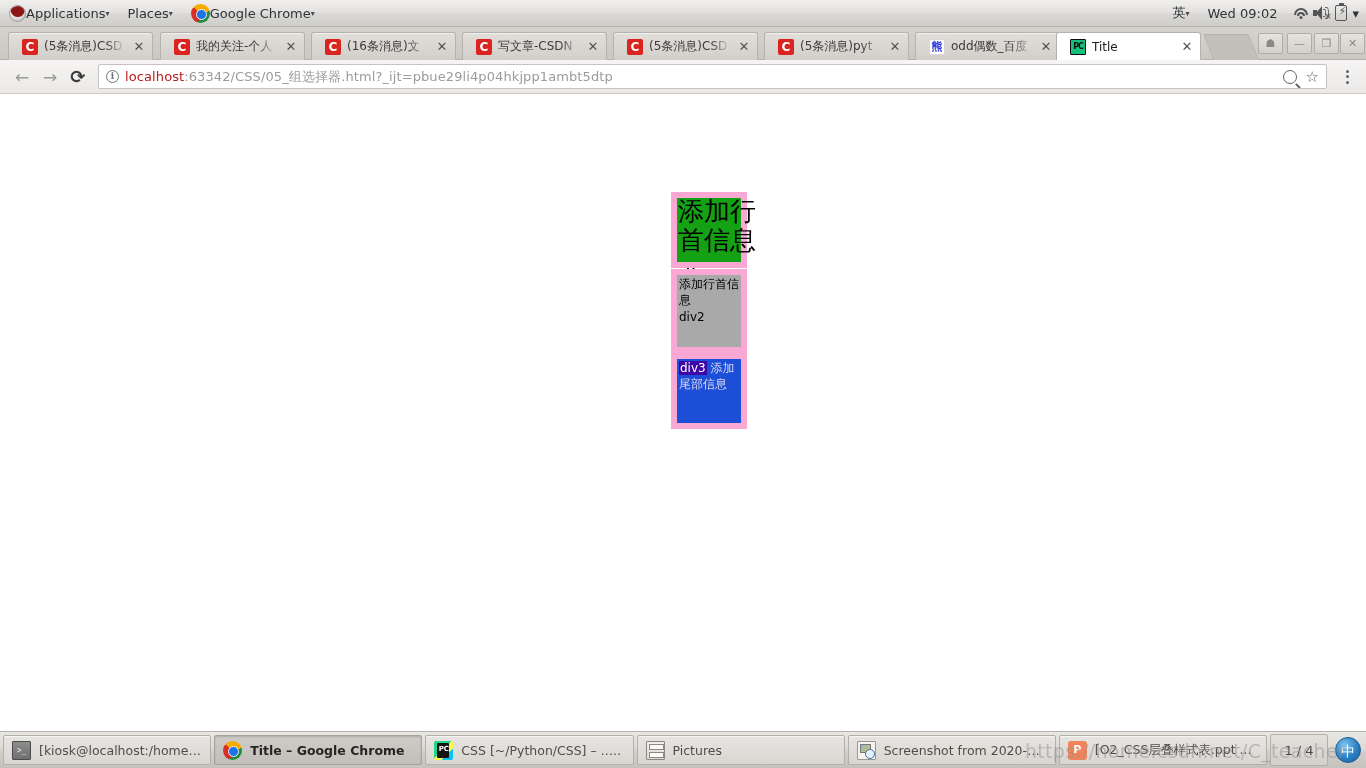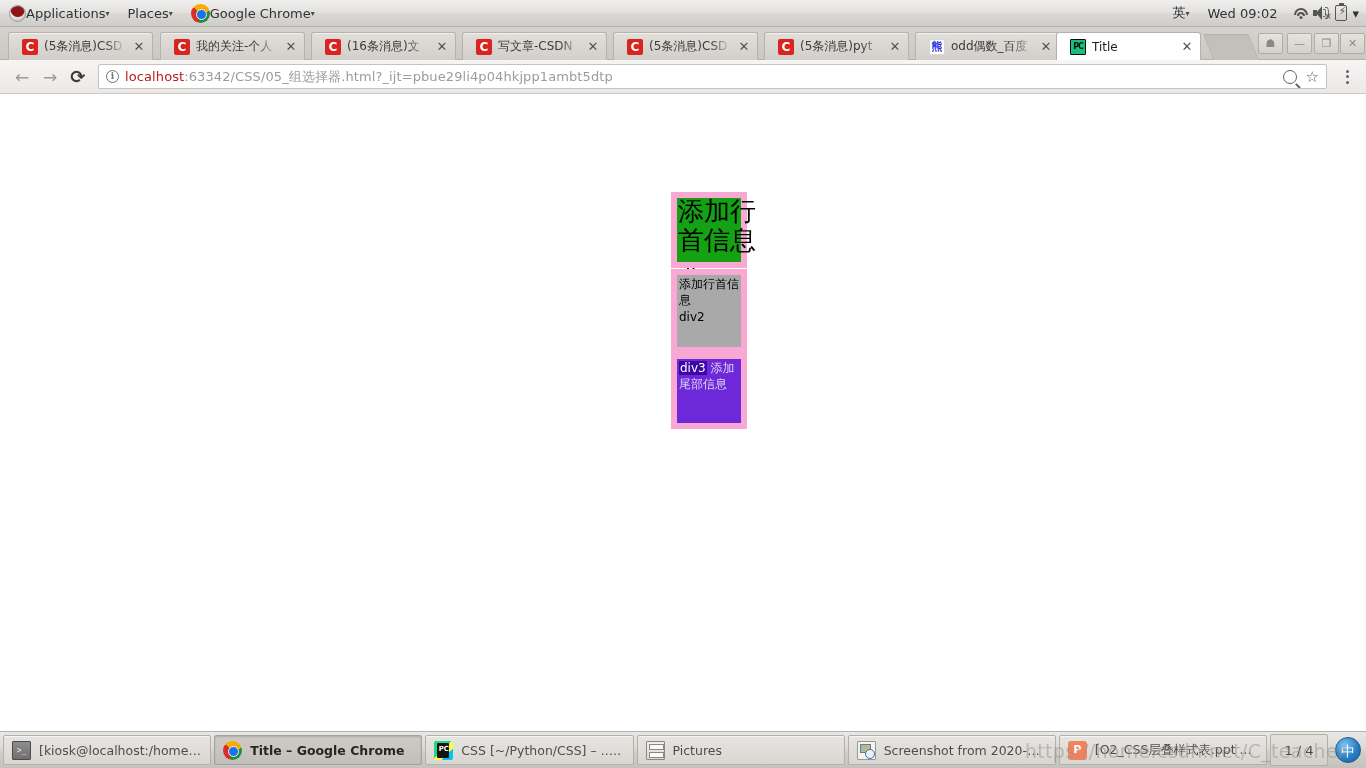--- a/index.html
+++ b/index.html
@@ -186,21 +186,21 @@
   #viewport { position: relative; width: 100%; height: 636px; background: #ffffff; overflow: hidden; }
 
   .demo-div {
     position: absolute; left: 645px; width: 76px;
     border: 6px solid #f9a8d4;
     font-size: 12px; line-height: 16px;
     color: #000; font-family: "DejaVu Sans", sans-serif; margin-left: 26px;
   }
   #div1 { top: 98px;  height: 76px; background: #14a114; }
   #div2 { top: 175px; height: 84px; background: #a9a9a9; }
-  #div3 { top: 259px; height: 76px; background: #6d28d9; }
+  #div3 { top: 259px; height: 76px; background: #1d4ed8; }
 
   .pseudo-big {
     position: absolute; left: 1px; top: -1px; width: 90px;
     font-size: 26px; line-height: 29px; color: #000; white-space: normal;
     font-family: "DejaVu Sans", sans-serif;
   }
   .pseudo-small { color: #000; }
   .pseudo-light { color: #ded8f3; }
   .label-on-green { position: absolute; left: 1px; top: 68px; font-size: 20px; color: #000; line-height: 20px; }
   .inline-txt { position: relative; display: block; padding: 1px 2px 0 2px; }

